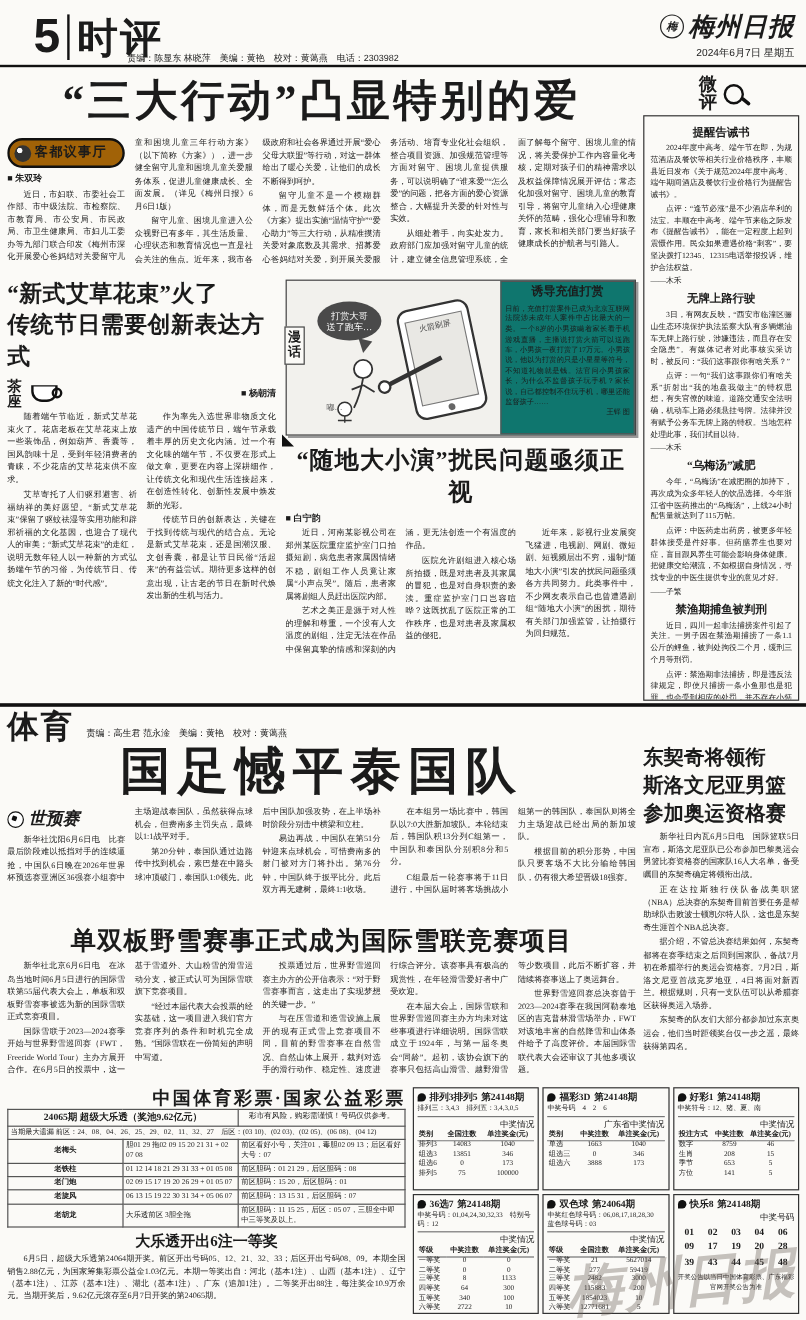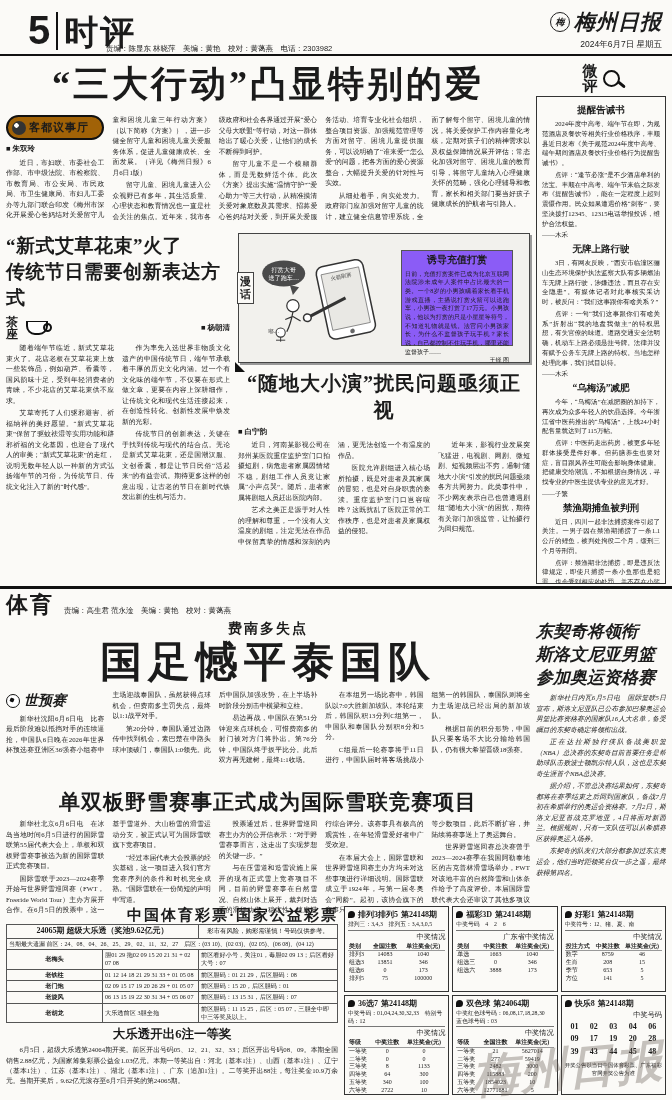--- a/index.html
+++ b/index.html
@@ -36,54 +36,54 @@
   .chaza{font-family:"Liberation Sans",sans-serif;font-size:12px;font-weight:900;line-height:12px;}
   .chaza span{display:block;}
   .cup{position:relative;width:18px;height:11px;border:2px solid #111;border-top:1px solid #111;border-radius:0 0 9px 9px;background:#fff;}
   .cup:after{content:"";position:absolute;right:-6px;top:1px;width:5px;height:5px;border:2px solid #111;border-radius:50%;}
   .aicao-text{height:250px;column-count:2;column-gap:8px;overflow:hidden;}
   .op-r{width:292px;}
   .cartoon-box{position:relative;height:128px;border:1.5px solid #444;background:#f2f1ed;display:flex;box-shadow:2px 2px 0 #999;}
   .manhua{position:absolute;left:-2px;top:38px;width:15px;background:#fbfaf7;border:1px solid #444;font-family:"Liberation Sans",sans-serif;font-size:11px;font-weight:900;text-align:center;line-height:13px;padding:2px 0;}
   .manhua-arrow{position:absolute;left:-4px;bottom:-10px;width:0;height:0;border-left:10px solid #111;border-top:10px solid transparent;}
   .cartoon-art{flex:1;margin-left:14px;}
-  .cartoon-cap{width:104px;border:1px solid #555;background:#8b5cf6;margin:16px;padding:2px 3px;font-size:6px;line-height:1.45;text-align:justify;font-family:Liberation Serif, serif;}
+  .cartoon-cap{width:104px;border:1px solid #555;background:#0f766e;margin:0;padding:2px 3px;font-size:6px;line-height:1.45;text-align:justify;font-family:Liberation Serif, serif;}
   .cartoon-cap h4{margin:0 0 2px 0;text-align:center;font-size:10px;font-weight:900;}
   .cap-sig{text-align:right;font-size:6px;}
   .suidi-h{font-size:20px;font-weight:900;text-align:center;letter-spacing:1px;margin-top:7px;}
   .suidi-text{height:168px;column-count:3;column-gap:8px;overflow:hidden;}
   
   .rail{width:130px;}
   .wp-head{display:flex;align-items:center;justify-content:center;gap:5px;height:36px;}
   .wp-chars{font-family:"Liberation Sans",sans-serif;font-size:15px;font-weight:900;line-height:15px;}
   .wp-chars span{display:block;}
   .mag{position:relative;width:13px;height:13px;border:2.5px solid #111;border-radius:50%;}
   .mag:after{content:"";position:absolute;width:9px;height:3px;background:#111;transform:rotate(40deg);right:-8px;bottom:-1px;border-radius:2px;}
   .wp-box{border:1.5px solid #333;height:478px;padding:4px 5px;overflow:hidden;background:#fbfaf7;}
   .wp-title{text-align:center;font-size:9.5px;font-weight:900;margin:3px 0 2px 0;}
   .wp-box p{margin:0 0 2px 0;text-indent:2em;font-size:6.5px;line-height:1.5;text-align:justify;}
   .wp-sig{text-align:right;text-indent:0 !important;}
   
   .sp-rule{position:absolute;top:586px;left:0;right:0;height:3px;background:#111;}
   .sp{position:absolute;top:592px;left:6px;right:6px;height:310px;}
   .sp-head{display:flex;align-items:flex-end;gap:10px;height:26px;}
-  .sp-name{font-family:"Liberation Sans",sans-serif;font-size:22px;line-height:26px;font-weight:900;letter-spacing:2px;}
+  .sp-name{font-family:"Liberation Sans",sans-serif;font-size:26px;line-height:26px;font-weight:900;letter-spacing:2px;}
   .sp-credits{font-size:7.5px;font-family:"Liberation Sans",sans-serif;padding-bottom:2px;}
   .sp-cols{display:flex;gap:6px;margin-top:2px;}
   .sp-left{width:524px;}
   .kicker{text-align:center;font-size:14px;font-weight:700;letter-spacing:2px;}
   .match-h{text-align:center;font-size:42px;font-weight:900;letter-spacing:6px;line-height:48px;}
   .match-text{margin-top:4px;height:92px;column-count:5;column-gap:8px;overflow:hidden;}
   .syc-badge{display:flex;align-items:center;gap:4px;margin-bottom:2px;break-inside:avoid;}
   .ball{position:relative;width:12px;height:12px;border:1.5px solid #111;border-radius:50%;background:#fff;}
   .ball:after{content:"";position:absolute;left:3px;top:3px;width:4px;height:4px;background:#111;border-radius:1px;transform:rotate(20deg);}
   .syc-text{font-size:14px;font-weight:900;font-style:italic;font-family:"Liberation Sans",sans-serif;}
   .snow-h{text-align:center;font-size:21px;font-weight:900;letter-spacing:1px;margin-top:6px;}
   .snow-text{margin-top:3px;height:106px;column-count:5;column-gap:8px;overflow:hidden;}
-  .sp-right{width:130px;font-style:italic;}
+  .sp-right{width:130px;}
   .doncic-h{font-size:17px;font-weight:900;line-height:23px;}
   .doncic-text{margin-top:4px;height:212px;overflow:hidden;}
   
   .lot{position:absolute;top:906px;left:6px;right:6px;height:190px;display:flex;gap:6px;}
   .lot-left{width:332px;}
   .lot-banner{text-align:right;font-size:15px;font-weight:900;letter-spacing:2px;height:18px;}
   table{border-collapse:collapse;width:100%;}
   .dlt-table{font-size:6.2px;line-height:1.35;table-layout:fixed;}
   .dlt-table td{border:1px solid #555;padding:1px 2px;}
   .dlt-issue{font-size:8px;font-weight:700;text-align:center;}
@@ -244,21 +244,20 @@
   </div>
 
   <div class="sp-rule"></div>
   <div class="sp">
     <div class="sp-head">
       <div class="sp-name">体育</div>
       <div class="sp-credits">责编：高生君 范永淦　美编：黄艳　校对：黄蔼燕</div>
     </div>
     <div class="sp-cols">
       <div class="sp-left">
-        <div class="kicker">费南多失点</div>
         <div class="match-h">国足憾平泰国队</div>
         <div class="match-text smalltxt">
           <div class="syc-badge">
             <span class="ball"></span>
             <span class="syc-text">世预赛</span>
           </div>
           <div>
               <p class="para">新华社沈阳6月6日电　比赛最后阶段难以抵挡对手的连续逼抢，中国队6日晚在2026年世界杯预选赛亚洲区36强赛小组赛中主场迎战泰国队，虽然获得点球机会，但费南多主罚失点，最终以1:1战平对手。</p>
               <p class="para">第20分钟，泰国队通过边路传中找到机会，素巴楚在中路头球冲顶破门，泰国队1:0领先。此后中国队加强攻势，在上半场补时阶段分别击中横梁和立柱。</p>
               <p class="para">易边再战，中国队在第51分钟迎来点球机会，可惜费南多的射门被对方门将扑出。第76分钟，中国队终于扳平比分。此后双方再无建树，最终1:1收场。</p>

